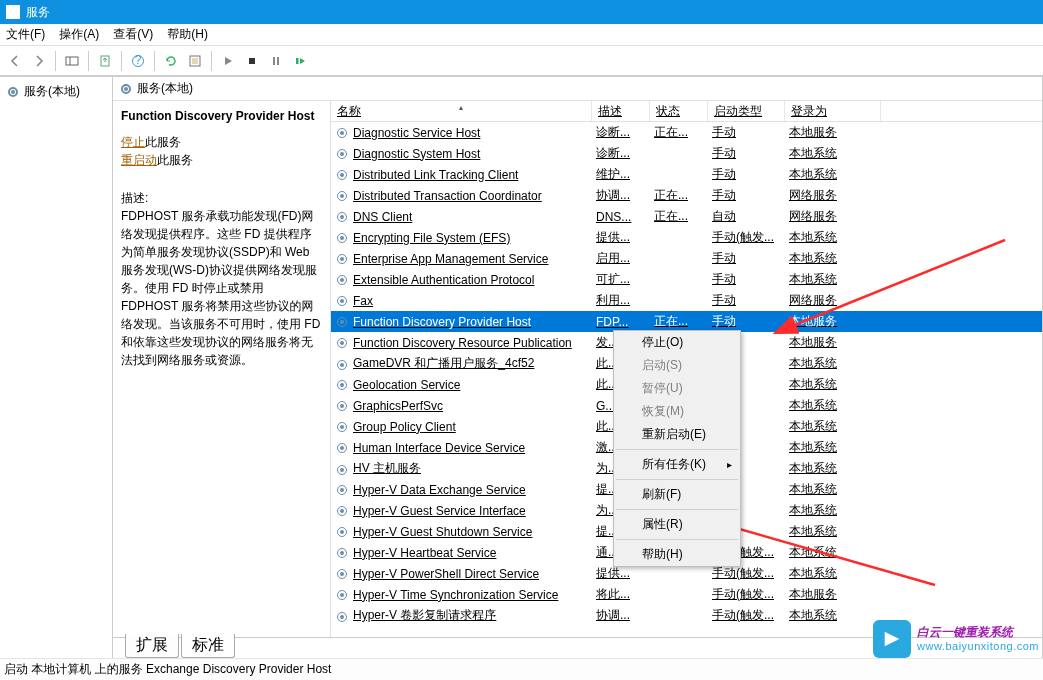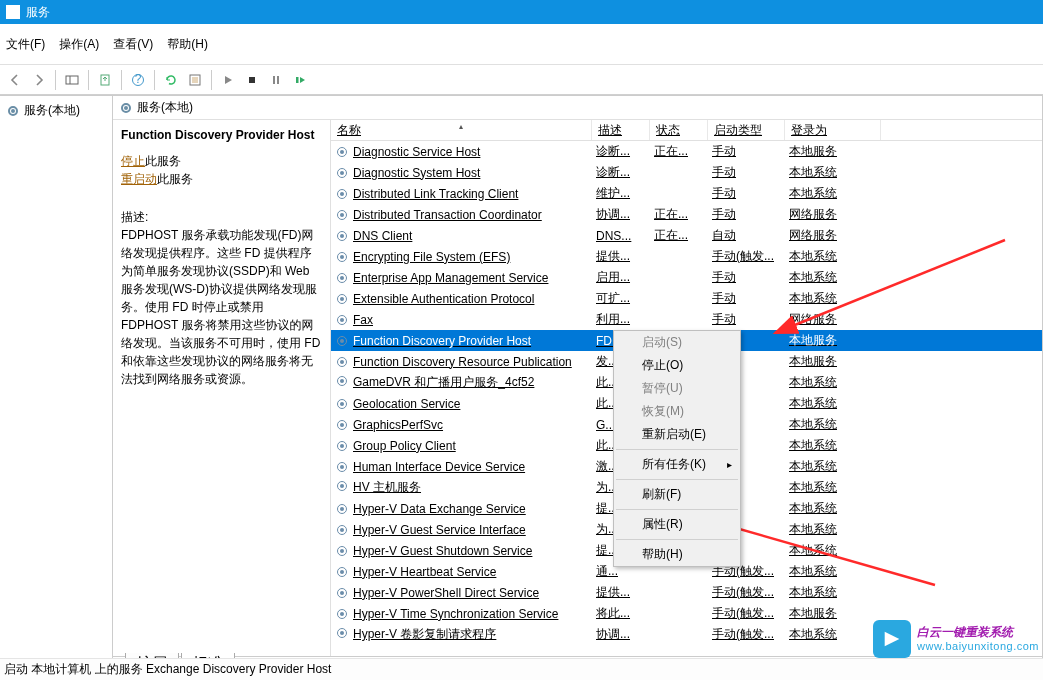--- a/index.html
+++ b/index.html
@@ -1,19 +1,19 @@
 <!DOCTYPE html>
 <html><head>
 <meta charset="utf-8">
 <style>
 * { margin:0; padding:0; box-sizing:border-box; font-family:"Microsoft YaHei","Segoe UI",sans-serif; font-size:12px; }
 body { background:#fff; width:1043px; height:680px; position:relative; overflow:hidden; }
 .titlebar { background:#0e90e0; height:24px; display:flex; align-items:center; padding:12px 6px; color:#fff; }
 .titlebar .title-icon { width:14px; height:14px; background:#fff; margin-right:6px; }
-.menubar { height:22px; border-bottom:1px solid #e0e0e0; display:flex; align-items:center; padding:20px 6px; }
+.menubar { height:22px; border-bottom:1px solid #e0e0e0; display:flex; align-items:center; padding:10px 6px; }
 .menubar span { margin-right:14px; cursor:default; }
 .toolbar { height:30px; border-bottom:1px solid #d0d0d0; display:flex; align-items:center; padding:2px 4px; gap:2px; }
 .tbtn { width:22px; height:22px; border:1px solid transparent; display:flex; align-items:center; justify-content:center; }
 .tsep { width:1px; height:20px; background:#ccc; margin:0 3px; }
 .body { display:flex; height:calc(100% - 24px - 22px - 30px - 22px); border-top:1px solid #ccc; }
 .left-panel { width:113px; border-right:1px solid #ccc; padding:4px 2px; }
 .left-panel .node { display:flex; align-items:center; padding:2px 4px; }
 .gear-icon { width:14px; height:14px; margin-right:4px; display:inline-block; position:relative; }
 .gear-icon::before { content:""; position:absolute; inset:2px; border:2px solid #6a8ea6; border-radius:50%; }
 .gear-icon::after { content:""; position:absolute; top:5px; left:5px; width:4px; height:4px; background:#6a8ea6; border-radius:50%; }
@@ -28,21 +28,21 @@
 .headers { display:flex; height:21px; border-bottom:1px solid #e0e0e0; }
 .headers .col { border-right:1px solid #e8e8e8; display:flex; align-items:center; padding:0 6px; position:relative; cursor:default; }
 .col-name { width:261px; }
 .col-desc { width:58px; }
 .col-status { width:58px; }
 .col-start { width:77px; }
 .col-logon { width:96px; flex-shrink:0; }
 .rows { flex:1; overflow-y:auto; overflow-x:hidden; }
 .row { display:flex; height:21px; align-items:center; cursor:default; }
 .row.selected { background:#0078d7; color:#fff; }
-.row .c-name { width:261px; display:flex; align-items:flex-start; padding-left:4px; white-space:nowrap; overflow:hidden; }
+.row .c-name { width:261px; display:flex; align-items:flex-end; padding-left:4px; white-space:nowrap; overflow:hidden; }
 .row .c-desc { width:58px; padding:0 4px; white-space:nowrap; overflow:hidden; }
 .row .c-status { width:58px; padding:0 4px; white-space:nowrap; overflow:hidden; }
 .row .c-start { width:77px; padding:0 4px; white-space:nowrap; overflow:hidden; }
 .row .c-logon { width:96px; padding:0 4px; white-space:nowrap; overflow:hidden; }
 .mini-gear { width:14px; height:14px; margin-right:4px; position:relative; flex-shrink:0; }
 .mini-gear::before { content:""; position:absolute; inset:2px; border:1.5px solid #6b8daa; border-radius:50%; }
 .mini-gear::after { content:""; position:absolute; top:5px; left:5px; width:4px; height:4px; background:#6b8daa; border-radius:50%; }
 .tabs-bar { height:21px; border-top:1px solid #ccc; display:flex; align-items:end; padding-left:12px; }
 .tab { border:1px solid #aaa; border-top:none; padding:1px 10px; margin-right:2px; font-size:16px; border-radius:0 0 3px 3px; cursor:pointer; background:#fff; }
 .tab.active { background:#fdfdfd; }
@@ -431,22 +431,22 @@
     </div>
 
     <div class="tabs-bar">
       <div class="tab active">扩展</div>
       <div class="tab">标准</div>
     </div>
   </div>
 </div>
 
 <div class="context-menu" id="ctx" style="left:613px; top:330px;">
+    <div class="item">停止(O)</div>
     <div class="item dis">启动(S)</div>
-    <div class="item">停止(O)</div>
     <div class="item dis">暂停(U)</div>
     <div class="item dis">恢复(M)</div>
     <div class="item">重新启动(E)</div>
     <div class="sep"></div>
     <div class="item sub">所有任务(K)</div>
     <div class="sep"></div>
     <div class="item">刷新(F)</div>
     <div class="sep"></div>
     <div class="item">属性(R)</div>
     <div class="sep"></div>

